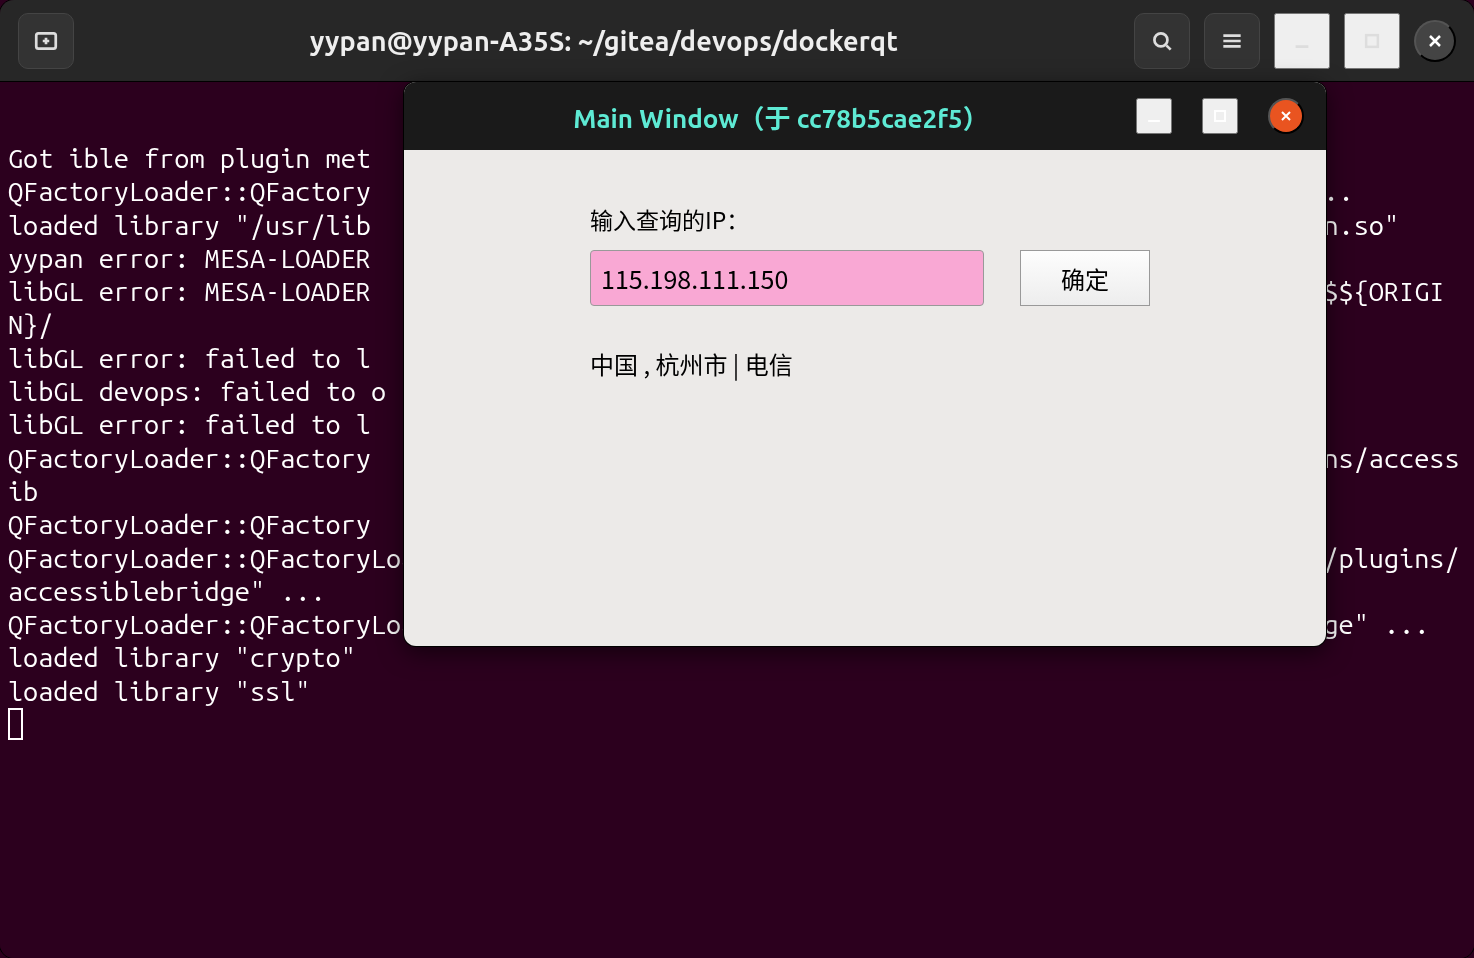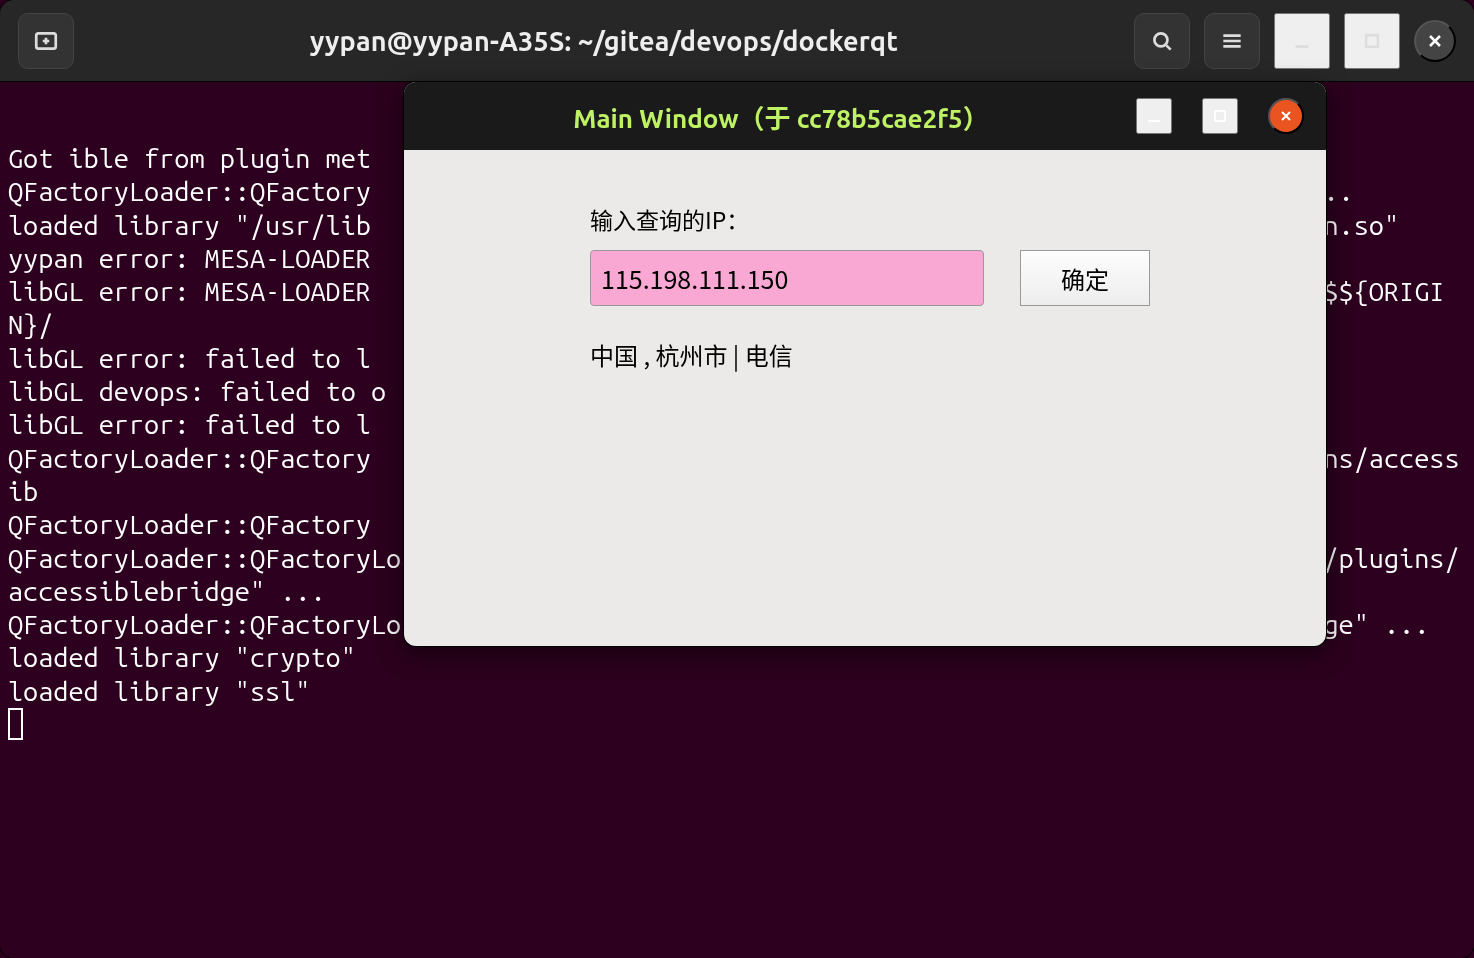--- a/index.html
+++ b/index.html
@@ -82,21 +82,21 @@
     overflow: hidden;
   }
   .dlg-titlebar {
     height: 68px;
     background: #1a1a1a;
     display: flex; align-items: center;
     padding: 0 22px;
   }
   .dlg-title {
     flex: 1; text-align: center;
-    color: #bef264; font-size: 26px; font-weight: 700;
+    color: #5eead4; font-size: 26px; font-weight: 700;
   }
   .dlg-ctrls { display: flex; gap: 30px; align-items: center; }
   .dlg-ctrl {
     width: 36px; height: 36px;
     display: flex; align-items: center; justify-content: center;
     color: #fff;
   }
   .dlg-ctrl svg { width: 20px; height: 20px; stroke: #fff; stroke-width: 2.5; fill: none; }
   .dlg-close {
     width: 36px; height: 36px; border-radius: 50%;
@@ -129,21 +129,21 @@
     position: absolute; left: 616px; top: 100px;
     width: 130px; height: 56px;
     border: 1px solid #999;
     border-radius: 0;
     background: linear-gradient(#fdfdfd, #ededed);
     font-size: 24px;
     font-family: "Noto Sans CJK SC", sans-serif;
     cursor: pointer;
   }
   .dlg-result {
-    position: absolute; left: 186px; top: 187px;
+    position: absolute; left: 186px; top: 196px;
     font-size: 24px;
     color: #000;
     font-family: "Noto Sans CJK SC", sans-serif;
   }
 </style>
 </head>
 <body>
 
 <div class="term-window">
   <div class="term-titlebar">

